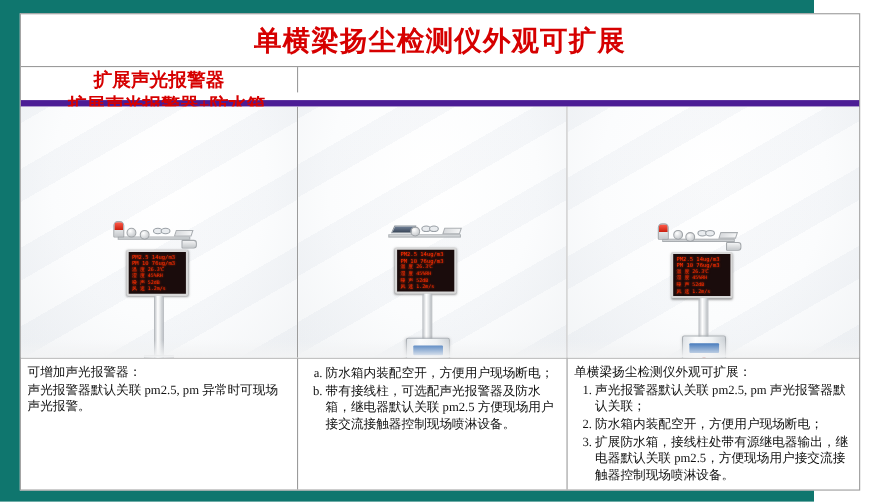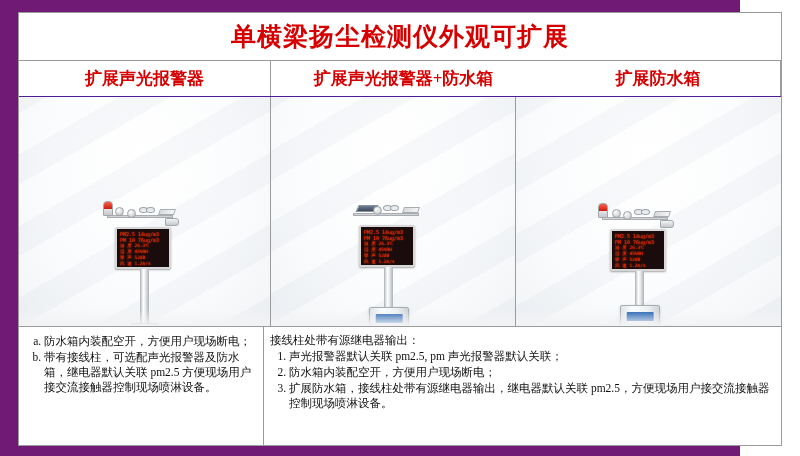--- a/index.html
+++ b/index.html
@@ -10,21 +10,21 @@
     width: 800px;
     height: 456px;
     background: #ffffff;
     font-family: "Liberation Sans", sans-serif;
     overflow: hidden;
   }
   .page {
     position: relative;
     width: 740px;
     height: 456px;
-    background: #701a75;
+    background: #0f766e;
     box-sizing: border-box;
   }
   .frame {
     position: absolute;
     left: 18px;
     top: 12px;
     width: 764px;
     height: 434px;
     border: 1px solid #9b9b9b;
     box-sizing: border-box;
@@ -43,22 +43,23 @@
   .title-text {
     color: #d60000;
     font-size: 25px;
     font-weight: bold;
     letter-spacing: 1px;
     font-family: "Liberation Serif", serif;
   }
   .header-row {
     height: 36px;
     display: flex;
-    border-bottom: 1px solid #4c1d95;
-    box-sizing: border-box;
+    border-bottom: 6px solid #4c1d95;
+    box-sizing: border-box;
+    flex-direction: column;
   }
   .header-cell {
     display: flex;
     align-items: center;
     justify-content: center;
     color: #d60000;
     font-size: 17px;
     font-weight: bold;
     box-sizing: border-box;
     font-family: "Liberation Serif", serif;
@@ -341,30 +342,34 @@
             <div class="box-badge" style="top:19px;"></div>
           </div>
         </div>
         <div class="ground"></div>
       </div>
 
     </div>
 
     <div class="text-row">
 
+      <div class="text-cell col1 vdiv">
+        <p>可增加声光报警器：</p>
+        <p>声光报警器默认关联 pm2.5, pm 异常时可现场声光报警。</p>
+      </div>
 
       <div class="text-cell col2 vdiv">
         <ol class="latin">
           <li>防水箱内装配空开，方便用户现场断电；</li>
           <li>带有接线柱，可选配声光报警器及防水箱，继电器默认关联 pm2.5 方便现场用户接交流接触器控制现场喷淋设备。</li>
         </ol>
       </div>
 
       <div class="text-cell col3">
-        <p>接线柱处带有源继电器输出：</p>
+        <p>单横梁扬尘检测仪外观可扩展：</p>
         <ol class="num">
           <li>声光报警器默认关联 pm2.5, pm 声光报警器默认关联；</li>
           <li>防水箱内装配空开，方便用户现场断电；</li>
           <li>扩展防水箱，接线柱处带有源继电器输出，继电器默认关联 pm2.5，方便现场用户接交流接触器控制现场喷淋设备。</li>
         </ol>
       </div>
 
     </div>
 
   </div>

